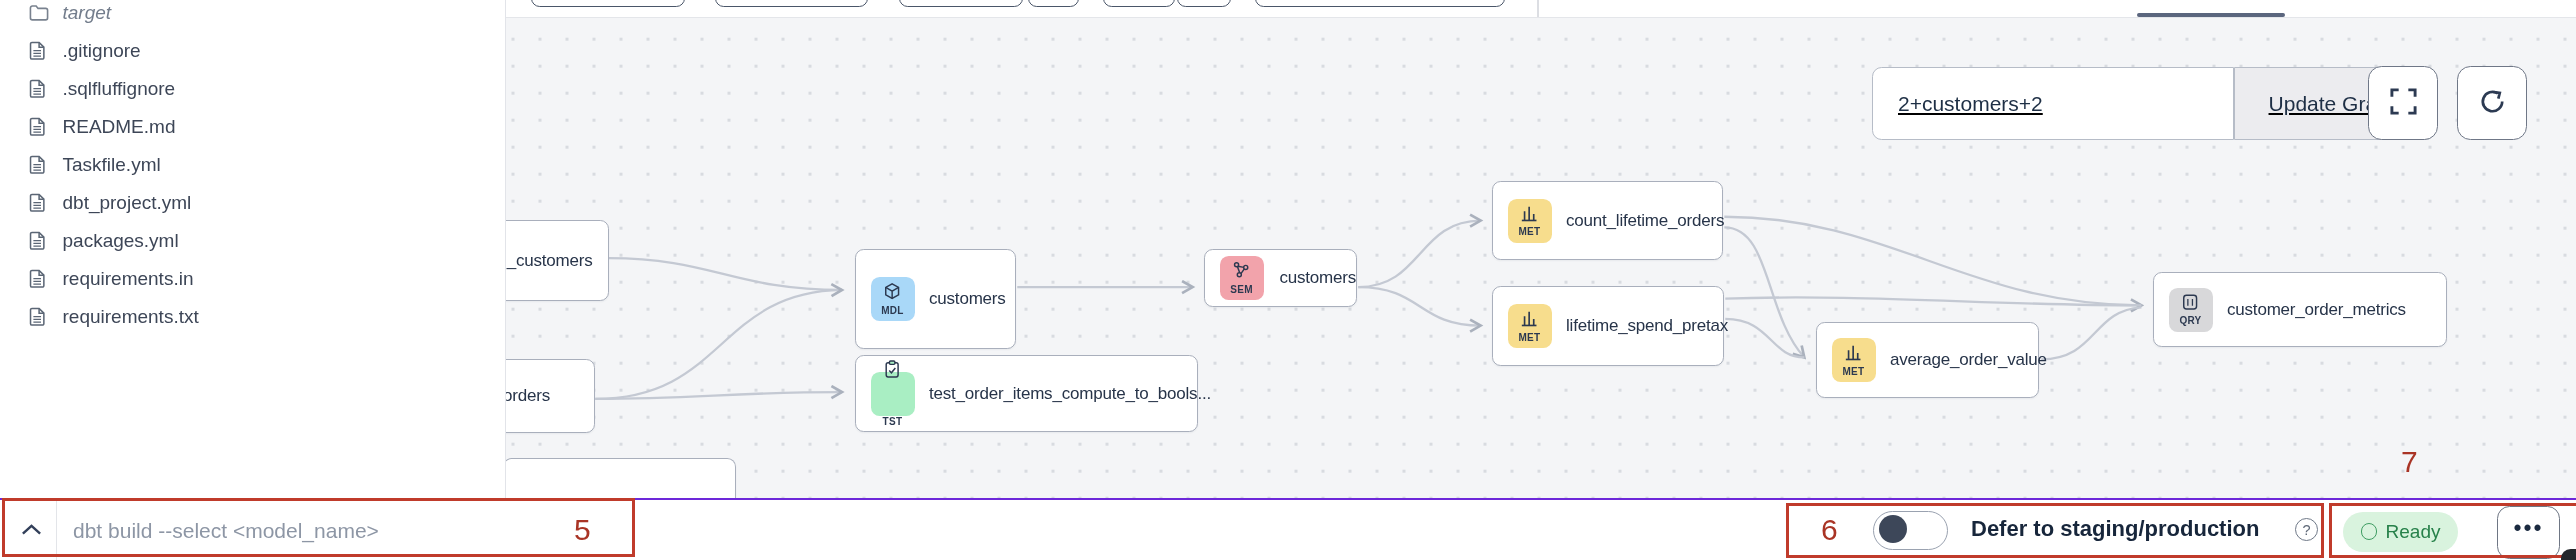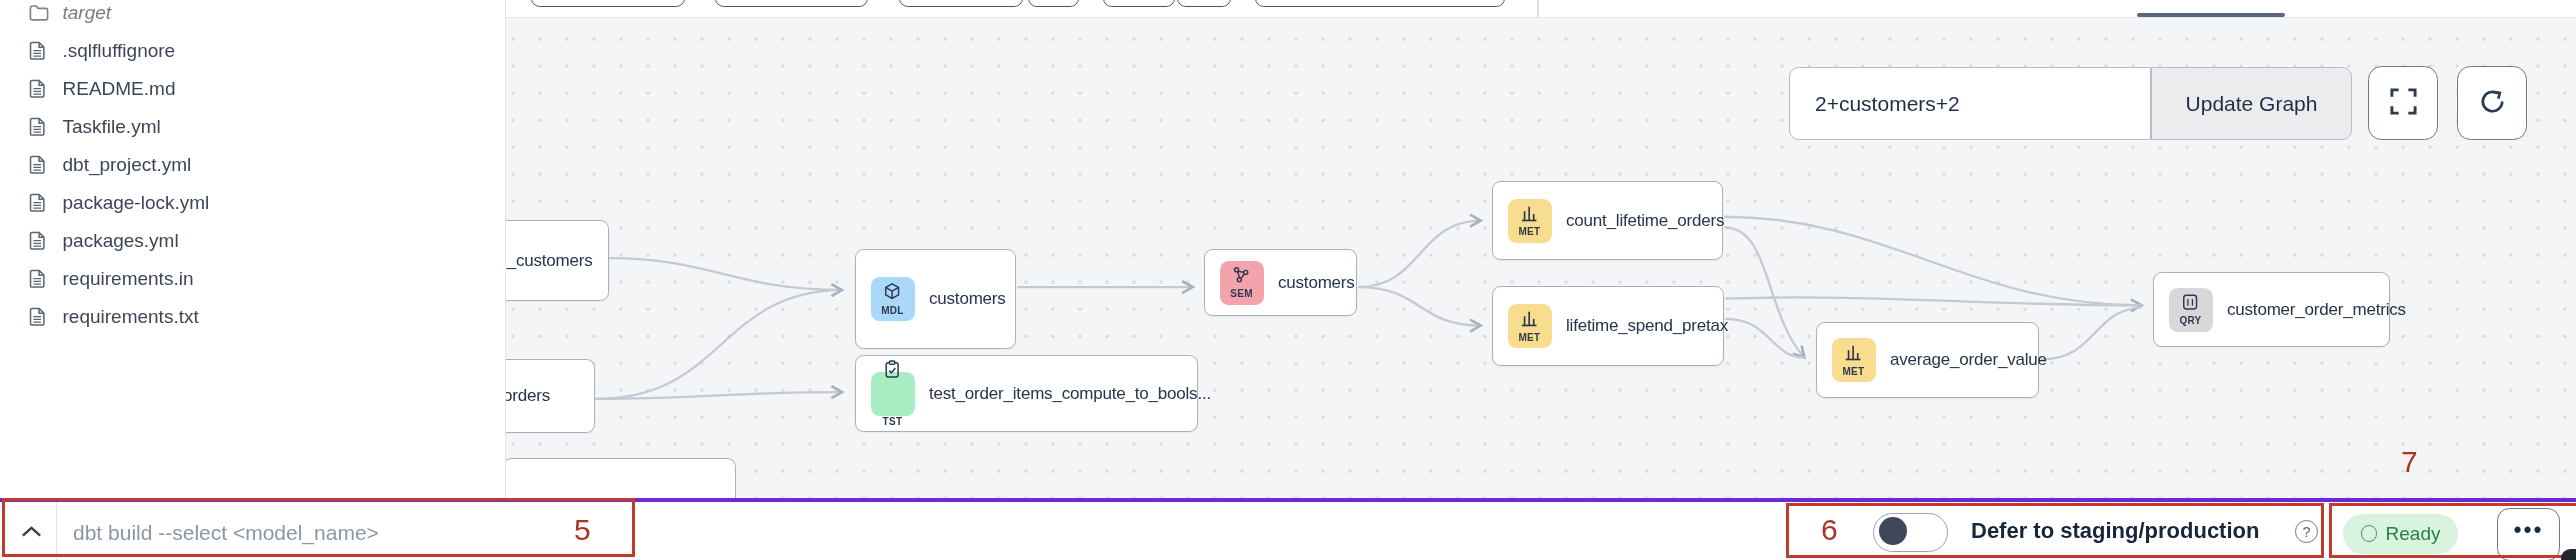--- a/index.html
+++ b/index.html
@@ -34,21 +34,21 @@
     display:flex; flex-direction:column; align-items:center; justify-content:center; flex:0 0 auto; }
   .badge .bicon { line-height:1; display:block; }
   .badge .btxt { font-size:10px; font-weight:bold; color:#2c3950; letter-spacing:0.3px; margin-top:1px; }
   .node.align-right { justify-content:flex-end; }
   .node.align-right .label { margin-right:15.4px; }
   .node.plain .label { position:absolute; }
   .node.stub { z-index:2; border-radius:8.7px 8.7px 0 0; border-bottom:none; }
 
   
   .graph-controls { position:absolute; z-index:3; }
-  .selector-group { position:absolute; left:1789px; top:67px; display:flex; height:73px; }
+  .selector-group { position:absolute; left:1872px; top:67px; display:flex; height:73px;text-decoration:underline; }
   .selector-input { width:362px; height:73px; border:1.9px solid #b6bcc7; border-right:1px solid #b6bcc7;
     border-radius:9.6px 0 0 9.6px; background:#fff; font-size:21px; color:#1e2f45; padding-left:25px;
     font-family:inherit; outline:none; }
   .update-btn { width:201px; height:73px; border:1.9px solid #b6bcc7; border-left:1px solid #b6bcc7;
     border-radius:0 9.6px 9.6px 0; background:#ececef; font-size:21px; color:#1e2f45; font-family:inherit;
     cursor:pointer; }
   .icon-btn { position:absolute; top:66px; width:70px; height:74px; background:#fff;
     border:1.9px solid #6f7787; border-radius:13.5px; display:flex; align-items:center; justify-content:center;
     cursor:pointer; z-index:3; }
 
@@ -56,21 +56,21 @@
   .sidebar { position:absolute; left:0; top:0; width:506px; height:498px; background:#fff;
     border-right:1px solid #e2e4e9; z-index:5; overflow:hidden; }
   .file-list { position:absolute; left:0; top:-5.8px; width:100%; }
   .file-row { height:38px; display:flex; align-items:center; padding-left:29px; cursor:pointer; }
   .file-row .ficon { width:21px; margin-right:12.5px; display:flex; align-items:center; }
   .file-row .fname { font-size:19px; color:#3d4657; }
   .file-row.muted-italic .fname { font-style:italic; color:#737d8c; }
 
   
   .bottom-bar { position:absolute; left:0; bottom:0; width:2576px; height:63px; background:#fff;
-    border-top:4px solid #6d28d9; z-index:6; }
+    border-top:2px solid #6d28d9; z-index:6; }
   .collapse-btn { position:absolute; left:13.5px; top:13.5px; width:35px; height:35px; display:flex;
     align-items:center; justify-content:center; cursor:pointer; color:#33405a; }
   .bar-divider { position:absolute; left:56px; top:0; width:1px; height:63px; background:#e3e5e9; }
   .command-input { position:absolute; left:73px; top:7.7px; width:539px; height:46px; border:none;
     outline:none; font-size:21px; color:#1e2f45; font-family:inherit; background:transparent; }
   .command-input::placeholder { color:#8d96a5; opacity:1; }
 
   .defer-toggle { position:absolute; left:1873px; top:10.6px; width:75px; height:39px; background:#fff;
     border:1.9px solid #9aa2b0; border-radius:20px; cursor:pointer; }
   .defer-toggle .knob { position:absolute; left:4.8px; top:3.9px; width:28px; height:28px; border-radius:50%;
@@ -161,21 +161,21 @@
         <div class="badge" style="background: rgb(169, 238, 195); gap: 33px;">
           <span class="bicon"><svg width="18.3" height="18.3" viewBox="0 0 20 20" fill="none" stroke="#2c3950" stroke-width="1.6">
               <rect x="3.5" y="3" width="13" height="15.5" rx="2"></rect>
               <rect x="7" y="1.2" width="6" height="3.6" rx="1.2" fill="#a9eec3"></rect>
               <path d="M6.8 11.5 L9.2 14 L13.5 8.8"></path>
             </svg></span>
           <span class="btxt">TST</span>
         </div>
         <span class="label">test_order_items_compute_to_bools...</span>
       </div>
-      <div class="node" style="left: 1204px; top: 249px; width: 153px; height: 67px;">
+      <div class="node" style="left: 1204px; top: 249px; width: 153px; height: 58px; justify-content: space-between;">
         <div class="badge" style="background: rgb(242, 163, 171);">
           <span class="bicon"><svg width="18.3" height="18.3" viewBox="0 0 20 20" fill="none" stroke="#2c3950" stroke-width="1.6">
               <circle cx="5" cy="4" r="2.2"></circle>
               <circle cx="15" cy="7" r="2.2"></circle>
               <circle cx="8" cy="15" r="2.2"></circle>
               <path d="M6.5 5.8 L13 7 M8.5 13 L6 6.2 M9.8 13.8 L13.5 8.6"></path>
             </svg></span>
           <span class="btxt">SEM</span>
         </div>
         <span class="label">customers</span>
@@ -203,21 +203,21 @@
       <div class="node" style="left: 1816px; top: 322px; width: 223px; height: 76px;">
         <div class="badge" style="background: rgb(247, 221, 141);">
           <span class="bicon"><svg width="18.3" height="18.3" viewBox="0 0 20 20" fill="none" stroke="#2c3950" stroke-width="1.8">
               <path d="M2 18 H18"></path>
               <path d="M5 18 V8 M10 18 V3 M15 18 V11"></path>
             </svg></span>
           <span class="btxt">MET</span>
         </div>
         <span class="label">average_order_value</span>
       </div>
-      <div class="node" style="left: 2153px; top: 272px; width: 237px; height: 75px;">
+      <div class="node" style="left: 2153px; top: 272px; width: 294px; height: 75px;">
         <div class="badge" style="background: rgb(216, 216, 218);">
           <span class="bicon"><svg width="18.3" height="18.3" viewBox="0 0 20 20" fill="none" stroke="#2c3950" stroke-width="1.6">
               <rect x="3" y="2.5" width="14" height="15" rx="3"></rect>
               <path d="M7.5 6.5 V14 M12.5 6.5 V14" stroke-width="1.4"></path>
             </svg></span>
           <span class="btxt">QRY</span>
         </div>
         <span class="label">customer_order_metrics</span>
       </div>
     </div>
@@ -260,20 +260,30 @@
           <span class="fname">target</span>
         </div>
         <div class="file-row">
           <span class="ficon">
             <svg width="16.4" height="20" viewBox="0 0 17 21" fill="none" stroke="#5b6675" stroke-width="1.6">
               <path d="M1.5 3 a1.5 1.5 0 0 1 1.5-1.5 h7.5 l5 5 v11 a1.5 1.5 0 0 1-1.5 1.5 h-11 a1.5 1.5 0 0 1-1.5-1.5 z"></path>
               <path d="M10.5 1.5 v5 h5"></path>
               <path d="M4.5 10 h8 M4.5 13 h8 M4.5 16 h8" stroke-width="1.3"></path>
             </svg>
           </span>
+          <span class="fname">.gitignore</span>
+        </div>
+        <div class="file-row">
+          <span class="ficon">
+            <svg width="16.4" height="20" viewBox="0 0 17 21" fill="none" stroke="#5b6675" stroke-width="1.6">
+              <path d="M1.5 3 a1.5 1.5 0 0 1 1.5-1.5 h7.5 l5 5 v11 a1.5 1.5 0 0 1-1.5 1.5 h-11 a1.5 1.5 0 0 1-1.5-1.5 z"></path>
+              <path d="M10.5 1.5 v5 h5"></path>
+              <path d="M4.5 10 h8 M4.5 13 h8 M4.5 16 h8" stroke-width="1.3"></path>
+            </svg>
+          </span>
           <span class="fname">.sqlfluffignore</span>
         </div>
         <div class="file-row">
           <span class="ficon">
             <svg width="16.4" height="20" viewBox="0 0 17 21" fill="none" stroke="#5b6675" stroke-width="1.6">
               <path d="M1.5 3 a1.5 1.5 0 0 1 1.5-1.5 h7.5 l5 5 v11 a1.5 1.5 0 0 1-1.5 1.5 h-11 a1.5 1.5 0 0 1-1.5-1.5 z"></path>
               <path d="M10.5 1.5 v5 h5"></path>
               <path d="M4.5 10 h8 M4.5 13 h8 M4.5 16 h8" stroke-width="1.3"></path>
             </svg>
           </span>
@@ -291,30 +301,20 @@
         </div>
         <div class="file-row">
           <span class="ficon">
             <svg width="16.4" height="20" viewBox="0 0 17 21" fill="none" stroke="#5b6675" stroke-width="1.6">
               <path d="M1.5 3 a1.5 1.5 0 0 1 1.5-1.5 h7.5 l5 5 v11 a1.5 1.5 0 0 1-1.5 1.5 h-11 a1.5 1.5 0 0 1-1.5-1.5 z"></path>
               <path d="M10.5 1.5 v5 h5"></path>
               <path d="M4.5 10 h8 M4.5 13 h8 M4.5 16 h8" stroke-width="1.3"></path>
             </svg>
           </span>
           <span class="fname">dbt_project.yml</span>
-        </div>
-        <div class="file-row">
-          <span class="ficon">
-            <svg width="16.4" height="20" viewBox="0 0 17 21" fill="none" stroke="#5b6675" stroke-width="1.6">
-              <path d="M1.5 3 a1.5 1.5 0 0 1 1.5-1.5 h7.5 l5 5 v11 a1.5 1.5 0 0 1-1.5 1.5 h-11 a1.5 1.5 0 0 1-1.5-1.5 z"></path>
-              <path d="M10.5 1.5 v5 h5"></path>
-              <path d="M4.5 10 h8 M4.5 13 h8 M4.5 16 h8" stroke-width="1.3"></path>
-            </svg>
-          </span>
-          <span class="fname">package-lock.yml</span>
         </div>
         <div class="file-row">
           <span class="ficon">
             <svg width="16.4" height="20" viewBox="0 0 17 21" fill="none" stroke="#5b6675" stroke-width="1.6">
               <path d="M1.5 3 a1.5 1.5 0 0 1 1.5-1.5 h7.5 l5 5 v11 a1.5 1.5 0 0 1-1.5 1.5 h-11 a1.5 1.5 0 0 1-1.5-1.5 z"></path>
               <path d="M10.5 1.5 v5 h5"></path>
               <path d="M4.5 10 h8 M4.5 13 h8 M4.5 16 h8" stroke-width="1.3"></path>
             </svg>
           </span>
           <span class="fname">packages.yml</span>

